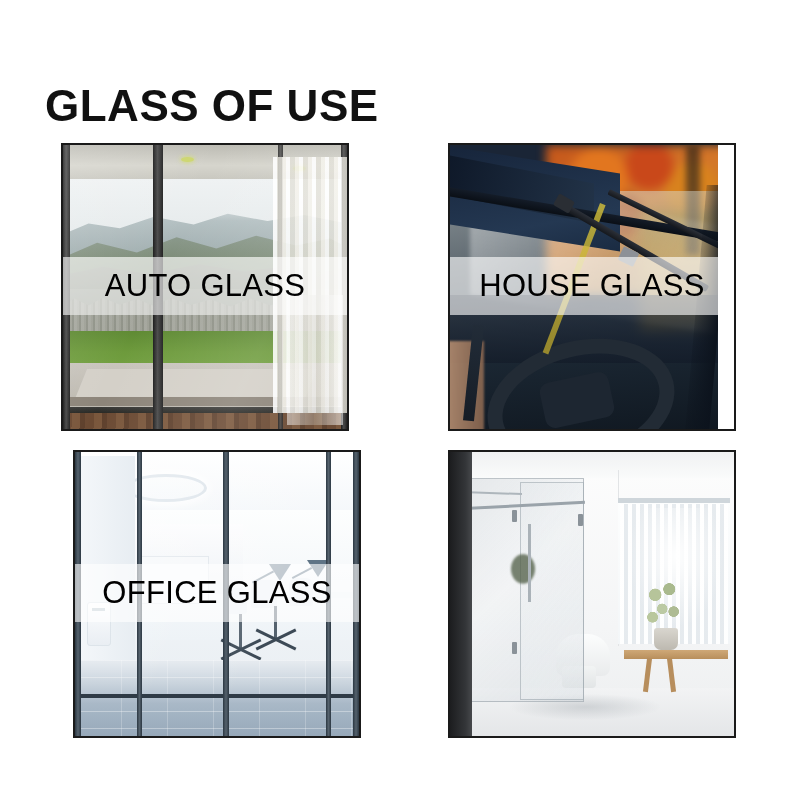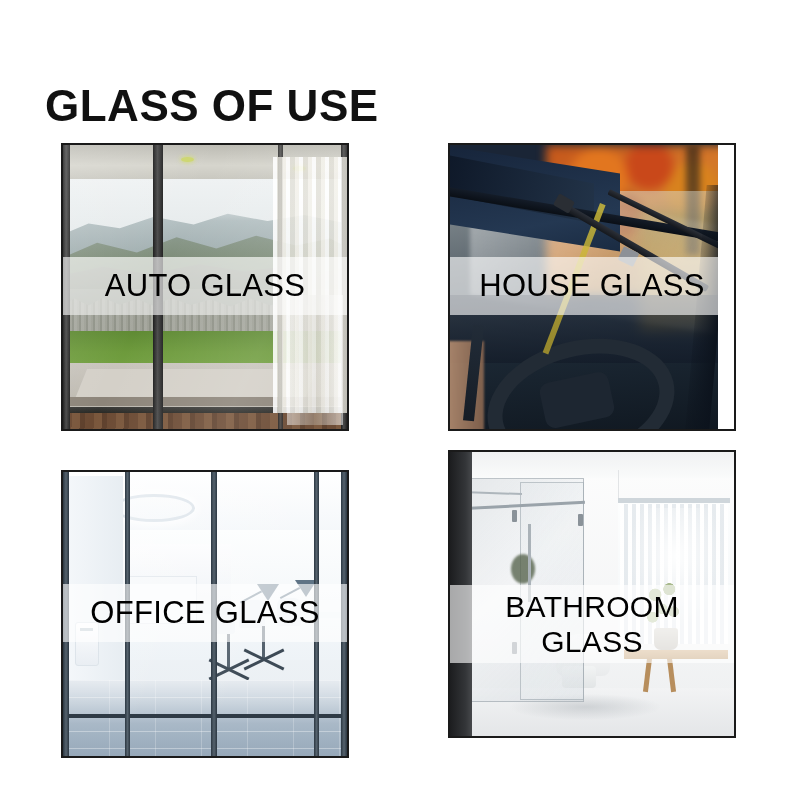--- a/index.html
+++ b/index.html
@@ -28,21 +28,21 @@
   .tile{
     position:absolute;
     width:288px;height:288px;
     border:2px solid #1a1a1a;
     box-sizing:border-box;
     overflow:hidden;
     background:#dfe3e6;
   }
   .tile.r0c0{left:0;top:0;}
   .tile.r0c1{left:387px;top:0;}
-  .tile.r1c0{left:0;top:307px;margin-top:20px;}
+  .tile.r1c0{left:12px;top:307px;}
   .tile.r1c1{left:387px;top:307px;}
 
   .scene{position:absolute;inset:0;overflow:hidden;}
   .lyr{position:absolute;}
 
   
   .band{
     position:absolute;
     left:0;right:0;
     background:rgba(255,255,255,0.62);
@@ -401,19 +401,15 @@
       <div class="lyr rail"></div>
       <div class="lyr rail2"></div>
       <div class="lyr handle"></div>
       <div class="hinge h1"></div>
       <div class="hinge h2"></div>
       <div class="hinge h3"></div>
       <div class="hinge h4"></div>
       <div class="hinge h5"></div>
       <div class="lyr darkbar"></div>
     </div>
-    <div class="band two-line">
-      <span class="cap">BATHROOM
-GLASS</span>
-    </div>
   </div>
 
 </div>
 
 </body></html>

